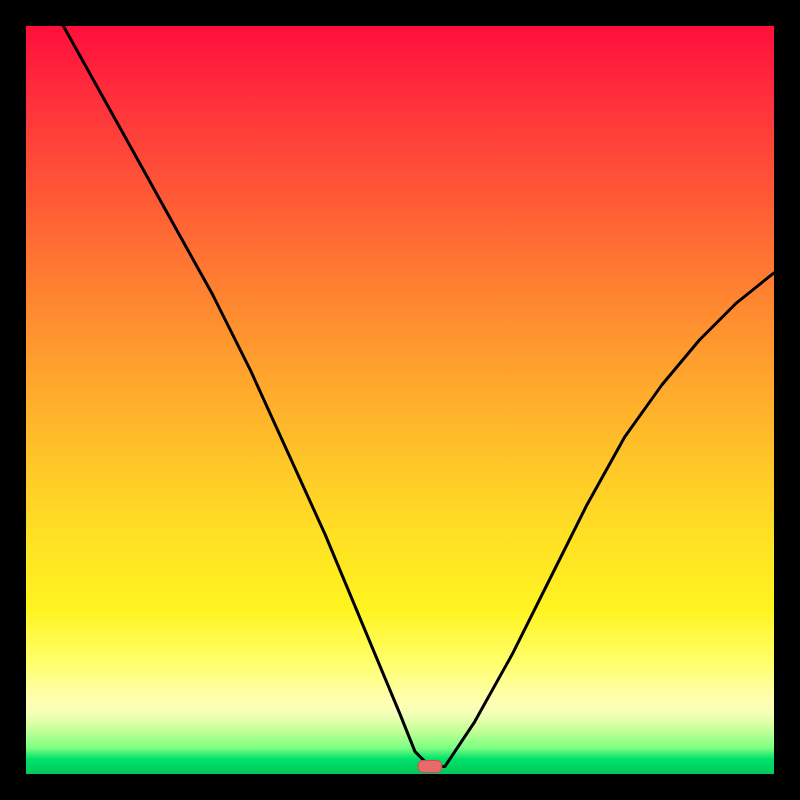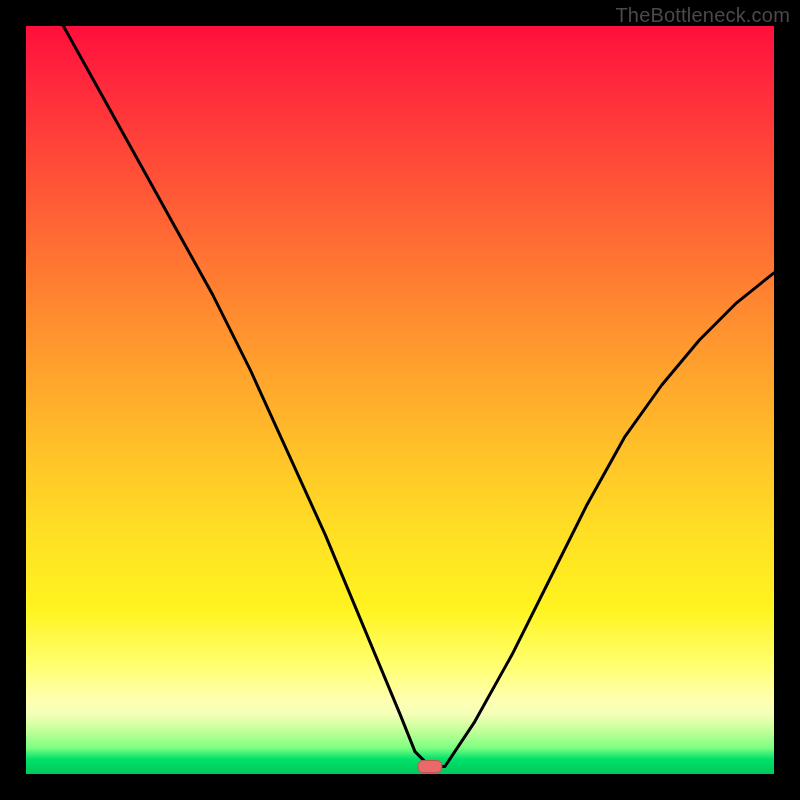--- a/index.html
+++ b/index.html
@@ -72,21 +72,20 @@
   .marker {
     fill: #e86a6a;
     stroke: #c94f4f;
     stroke-width: 1;
   }
 </style>
 </head>
 <body>
 
 <div class="frame">
-  <div class="watermark">TheBottleneck.com</div>
 
   <div class="plot-area">
     <svg class="overlay" viewBox="0 0 748 748">
       <path id="curve-path" class="curve" d="M37.4 0.0 L74.8 67.3 L112.2 134.6 L149.6 202.0 L187.0 269.3 L224.4 344.1 L261.8 426.4 L299.2 508.6 L336.6 598.4 L374.0 688.2 L389.0 725.6 L403.9 740.5 L418.9 740.5 L448.8 695.6 L486.2 628.3 L523.6 553.5 L561.0 478.7 L598.4 411.4 L635.8 359.0 L673.2 314.2 L710.6 276.8 L748.0 246.8"></path>
       <rect id="marker-rect" class="marker" rx="5" ry="5" width="24" height="12" x="391.9" y="734.5"></rect>
     </svg>
   </div>
 </div>
 
 </body></html>

